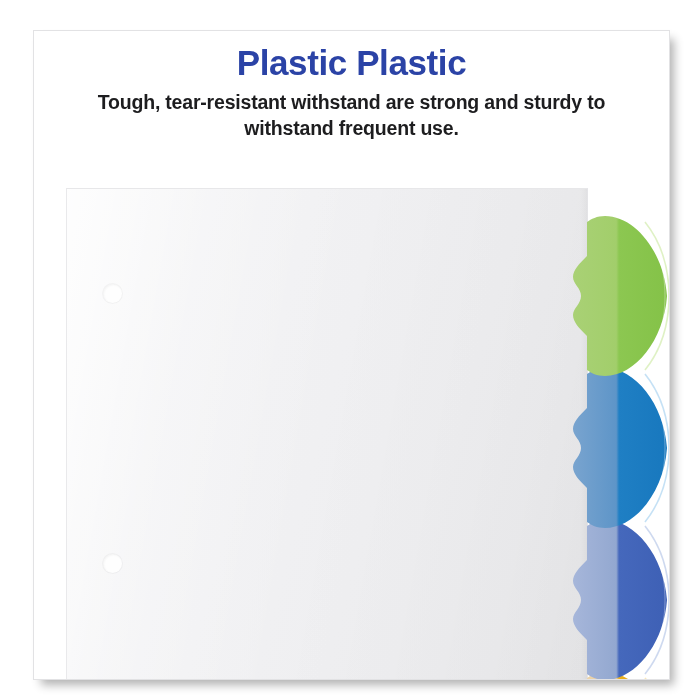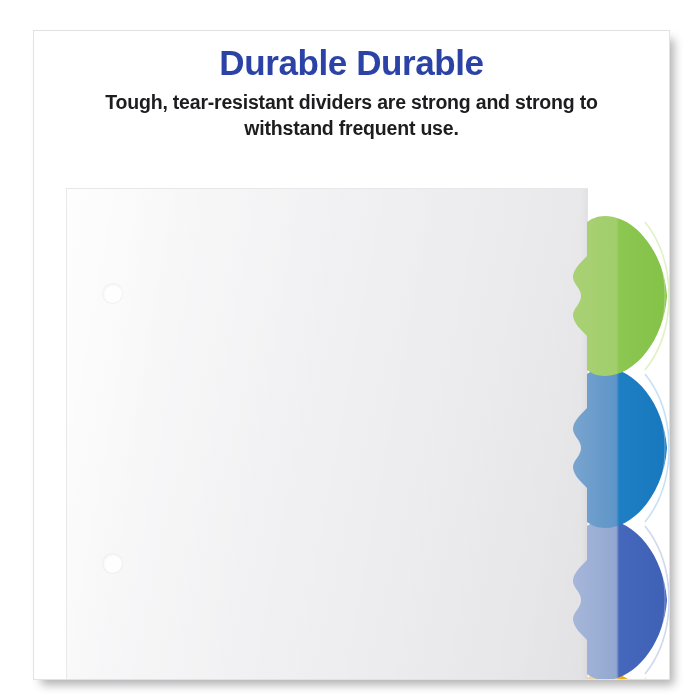--- a/index.html
+++ b/index.html
@@ -115,22 +115,22 @@
   .tab svg { display: block; overflow: visible; }
 </style>
 </head>
 <body>
 
 <div id="stage">
 
   <div class="product-card">
 
     <div class="header-block">
-      <h1 class="headline">Durable Durable</h1>
-      <p class="subhead">Tough, tear-resistant dividers are strong and strong to withstand frequent use.</p>
+      <h1 class="headline">Plastic Plastic</h1>
+      <p class="subhead">Tough, tear-resistant withstand are strong and sturdy to withstand frequent use.</p>
     </div>
 
     <div class="divider-sheet">
       <div class="sheet-sheen"></div>
       <div class="punch-hole top"></div>
       <div class="punch-hole bottom"></div>
     </div>
 
     <div class="tab-stack">
 

